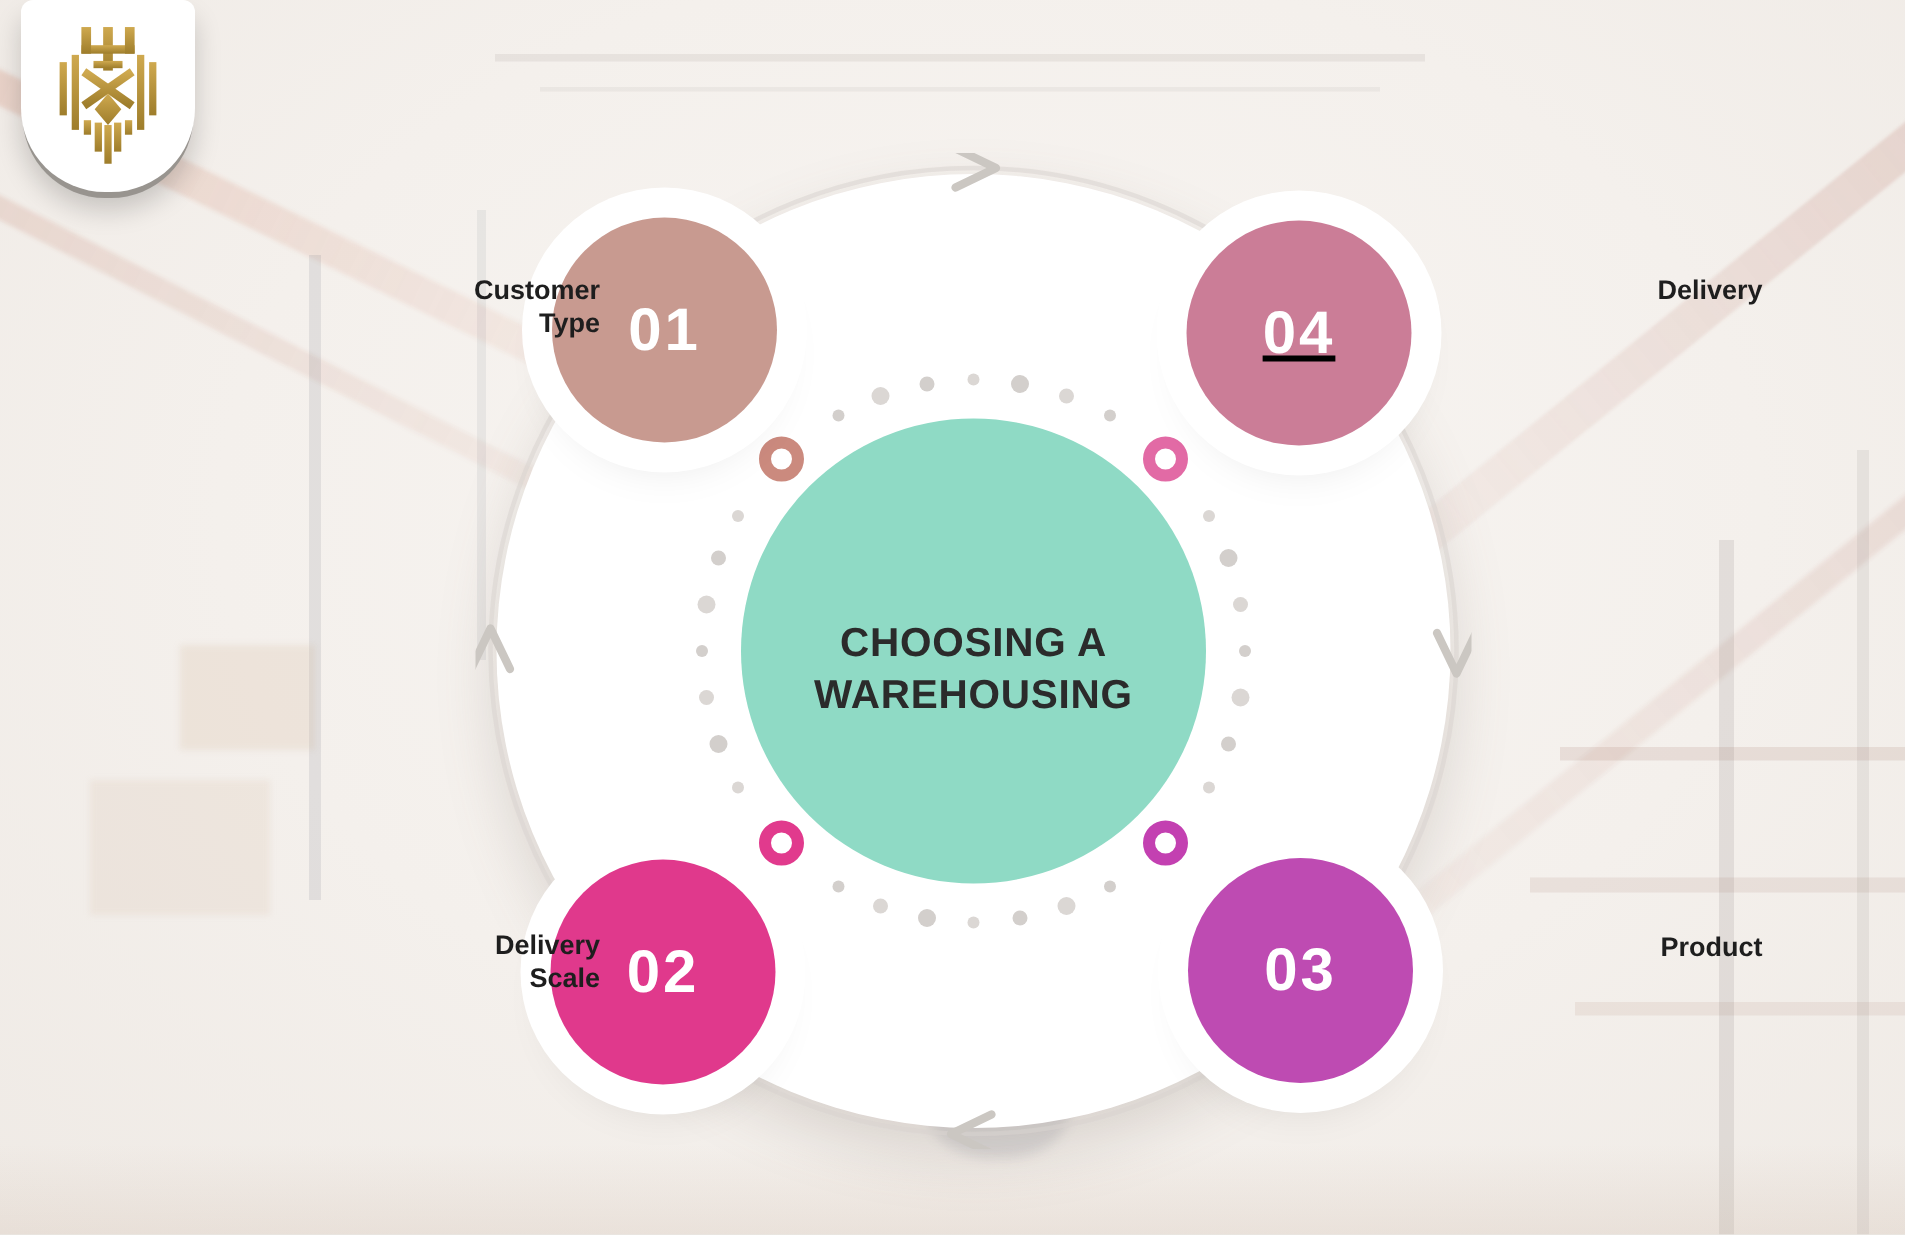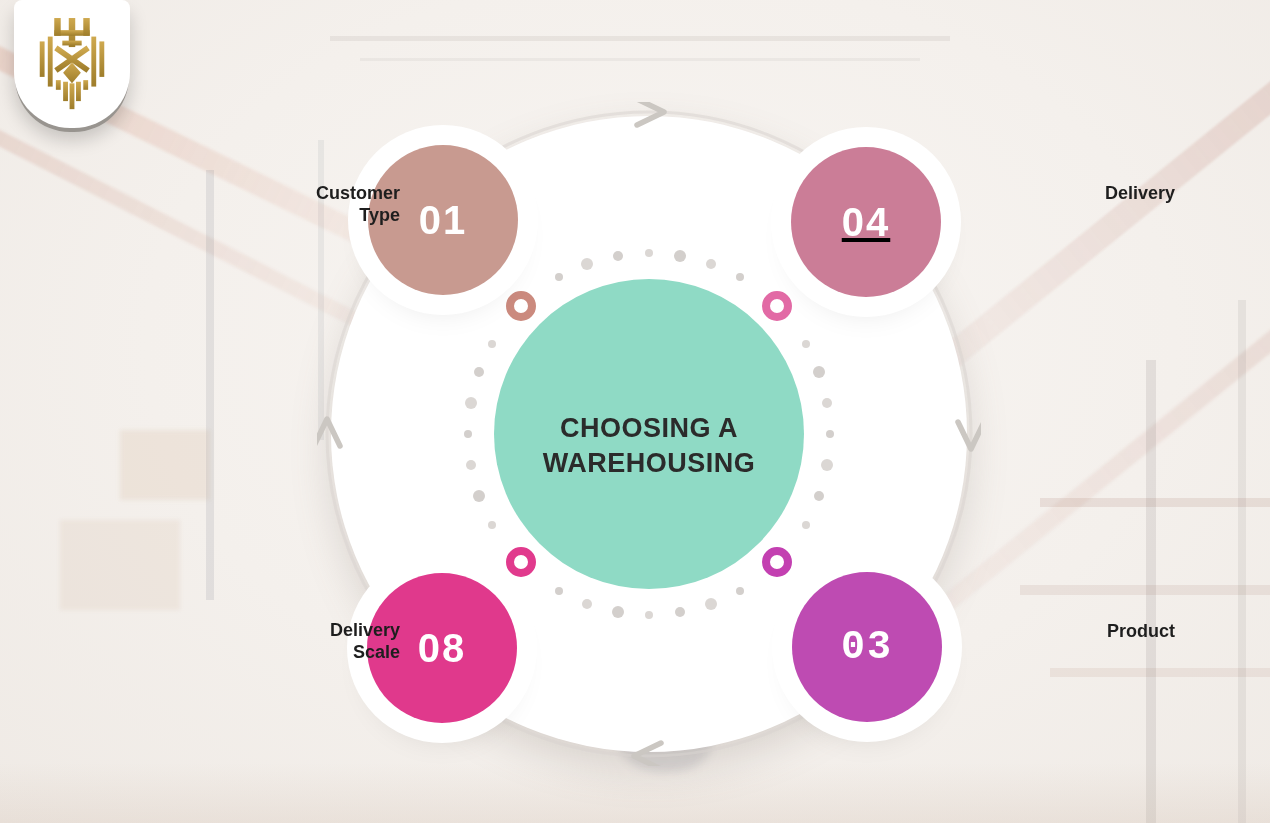--- a/index.html
+++ b/index.html
@@ -195,23 +195,23 @@
     <div class="center-title">
       <div>CHOOSING A</div>
       <div>WAREHOUSING</div>
     </div>
   </div>
 
   <div class="circle-num pos-01" style="background: rgb(200, 154, 144);">
     <span class="num">01</span>
   </div>
   <div class="circle-num pos-02" style="background: rgb(224, 57, 140);">
-    <span class="num">08</span>
-  </div>
-  <div class="circle-num pos-03" style="background: rgb(190, 75, 178); font-family: Liberation Mono, monospace;">
+    <span class="num">02</span>
+  </div>
+  <div class="circle-num pos-03" style="background: rgb(190, 75, 178);">
     <span class="num">03</span>
   </div>
   <div class="circle-num pos-04" style="background: rgb(203, 125, 151); text-decoration: underline;">
     <span class="num">04</span>
   </div>
 
   <div class="factor-label lbl-01">
     <div>Customer</div>
     <div>Type</div>
   </div>

